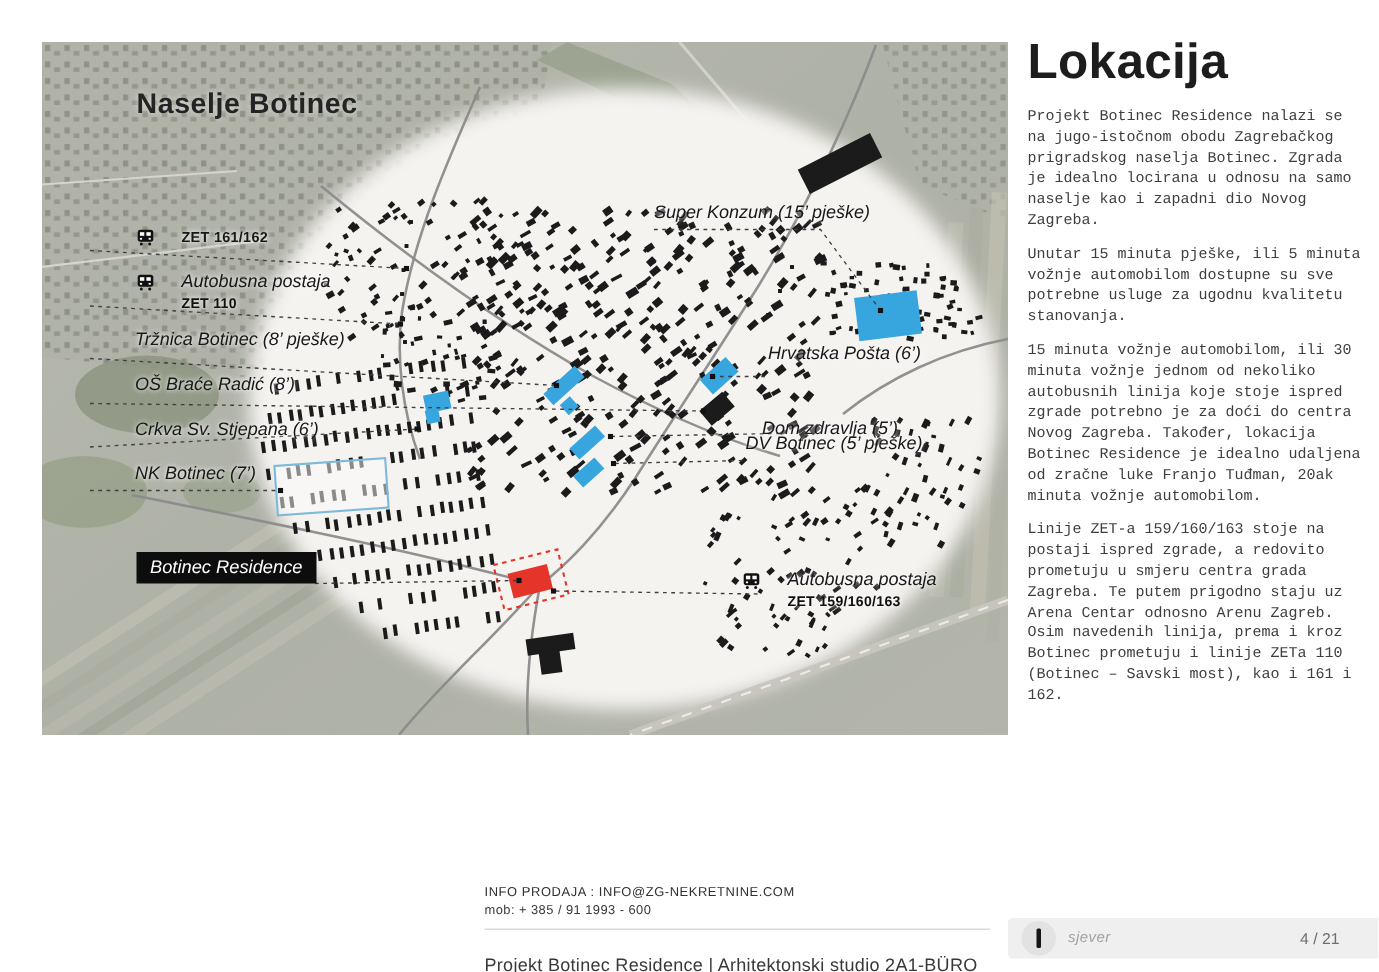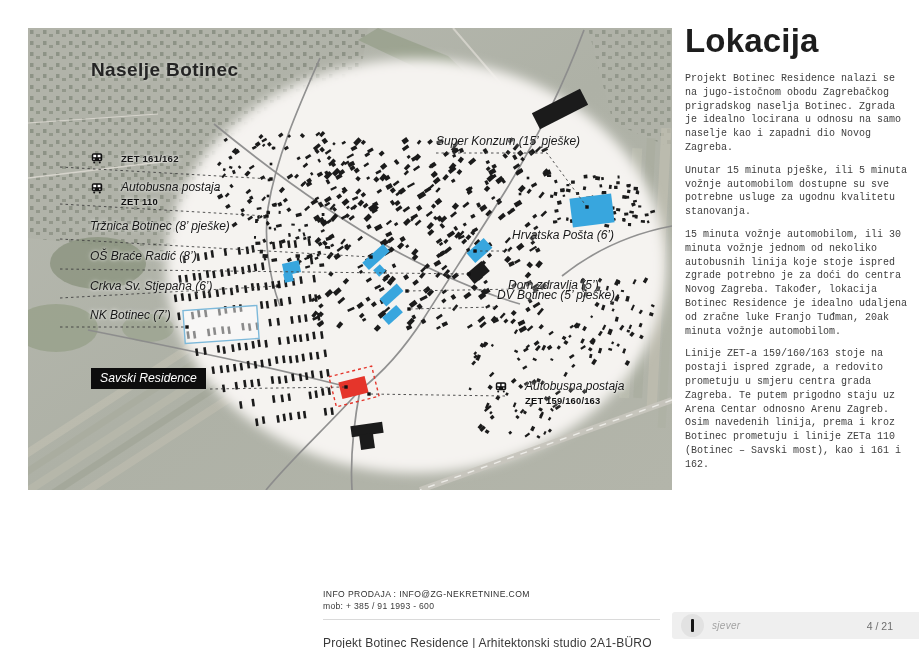--- a/index.html
+++ b/index.html
@@ -984,21 +984,21 @@
             <circle cx="3.2" cy="10.6" r="1" fill="#111"></circle>
             <circle cx="8.8" cy="10.6" r="1" fill="#111"></circle>
           </svg>
           <span>Autobusna postaja</span>
           <div class="sub">ZET 110</div>
         </div>
         <div class="map-label place" style="left: 62px; top: 192px;"><span>Tržnica Botinec (8’ pješke)</span></div>
         <div class="map-label place" style="left: 62px; top: 222px;"><span>OŠ Braće Radić (8’)</span></div>
         <div class="map-label place" style="left: 62px; top: 252px;"><span>Crkva Sv. Stjepana (6’)</span></div>
         <div class="map-label place" style="left: 62px; top: 281px;"><span>NK Botinec (7’)</span></div>
-        <div class="map-label boxed" style="left: 63px; top: 340px;"><span>Savski Residence</span></div>
+        <div class="map-label boxed" style="left: 63px; top: 340px;"><span>Botinec Residence</span></div>
         <div class="map-label place" style="left: 408px; top: 107px;"><span>Super Konzum (15’ pješke)</span></div>
         <div class="map-label place" style="left: 484px; top: 201px;"><span>Hrvatska Pošta (6’)</span></div>
         <div class="map-label place" style="left: 480px; top: 239px; margin-top: 12px;"><span>Dom zdravlja (5’)</span></div>
         <div class="map-label place" style="left: 469px; top: 261px;"><span>DV Botinec (5’ pješke)</span></div>
         <div class="map-label place has-icon" style="left: 467px; top: 352px;">
           <svg class="bus" width="12" height="12" viewBox="0 0 12 12">
             <rect x="0.8" y="1.2" width="10.4" height="8" rx="1.8" fill="#111"></rect>
             <rect x="2.3" y="2.8" width="2.9" height="2.4" fill="#fff"></rect>
             <rect x="6.6" y="2.8" width="2.9" height="2.4" fill="#fff"></rect>
             <rect x="2.3" y="6.6" width="1.4" height="1.2" fill="#fff"></rect>

